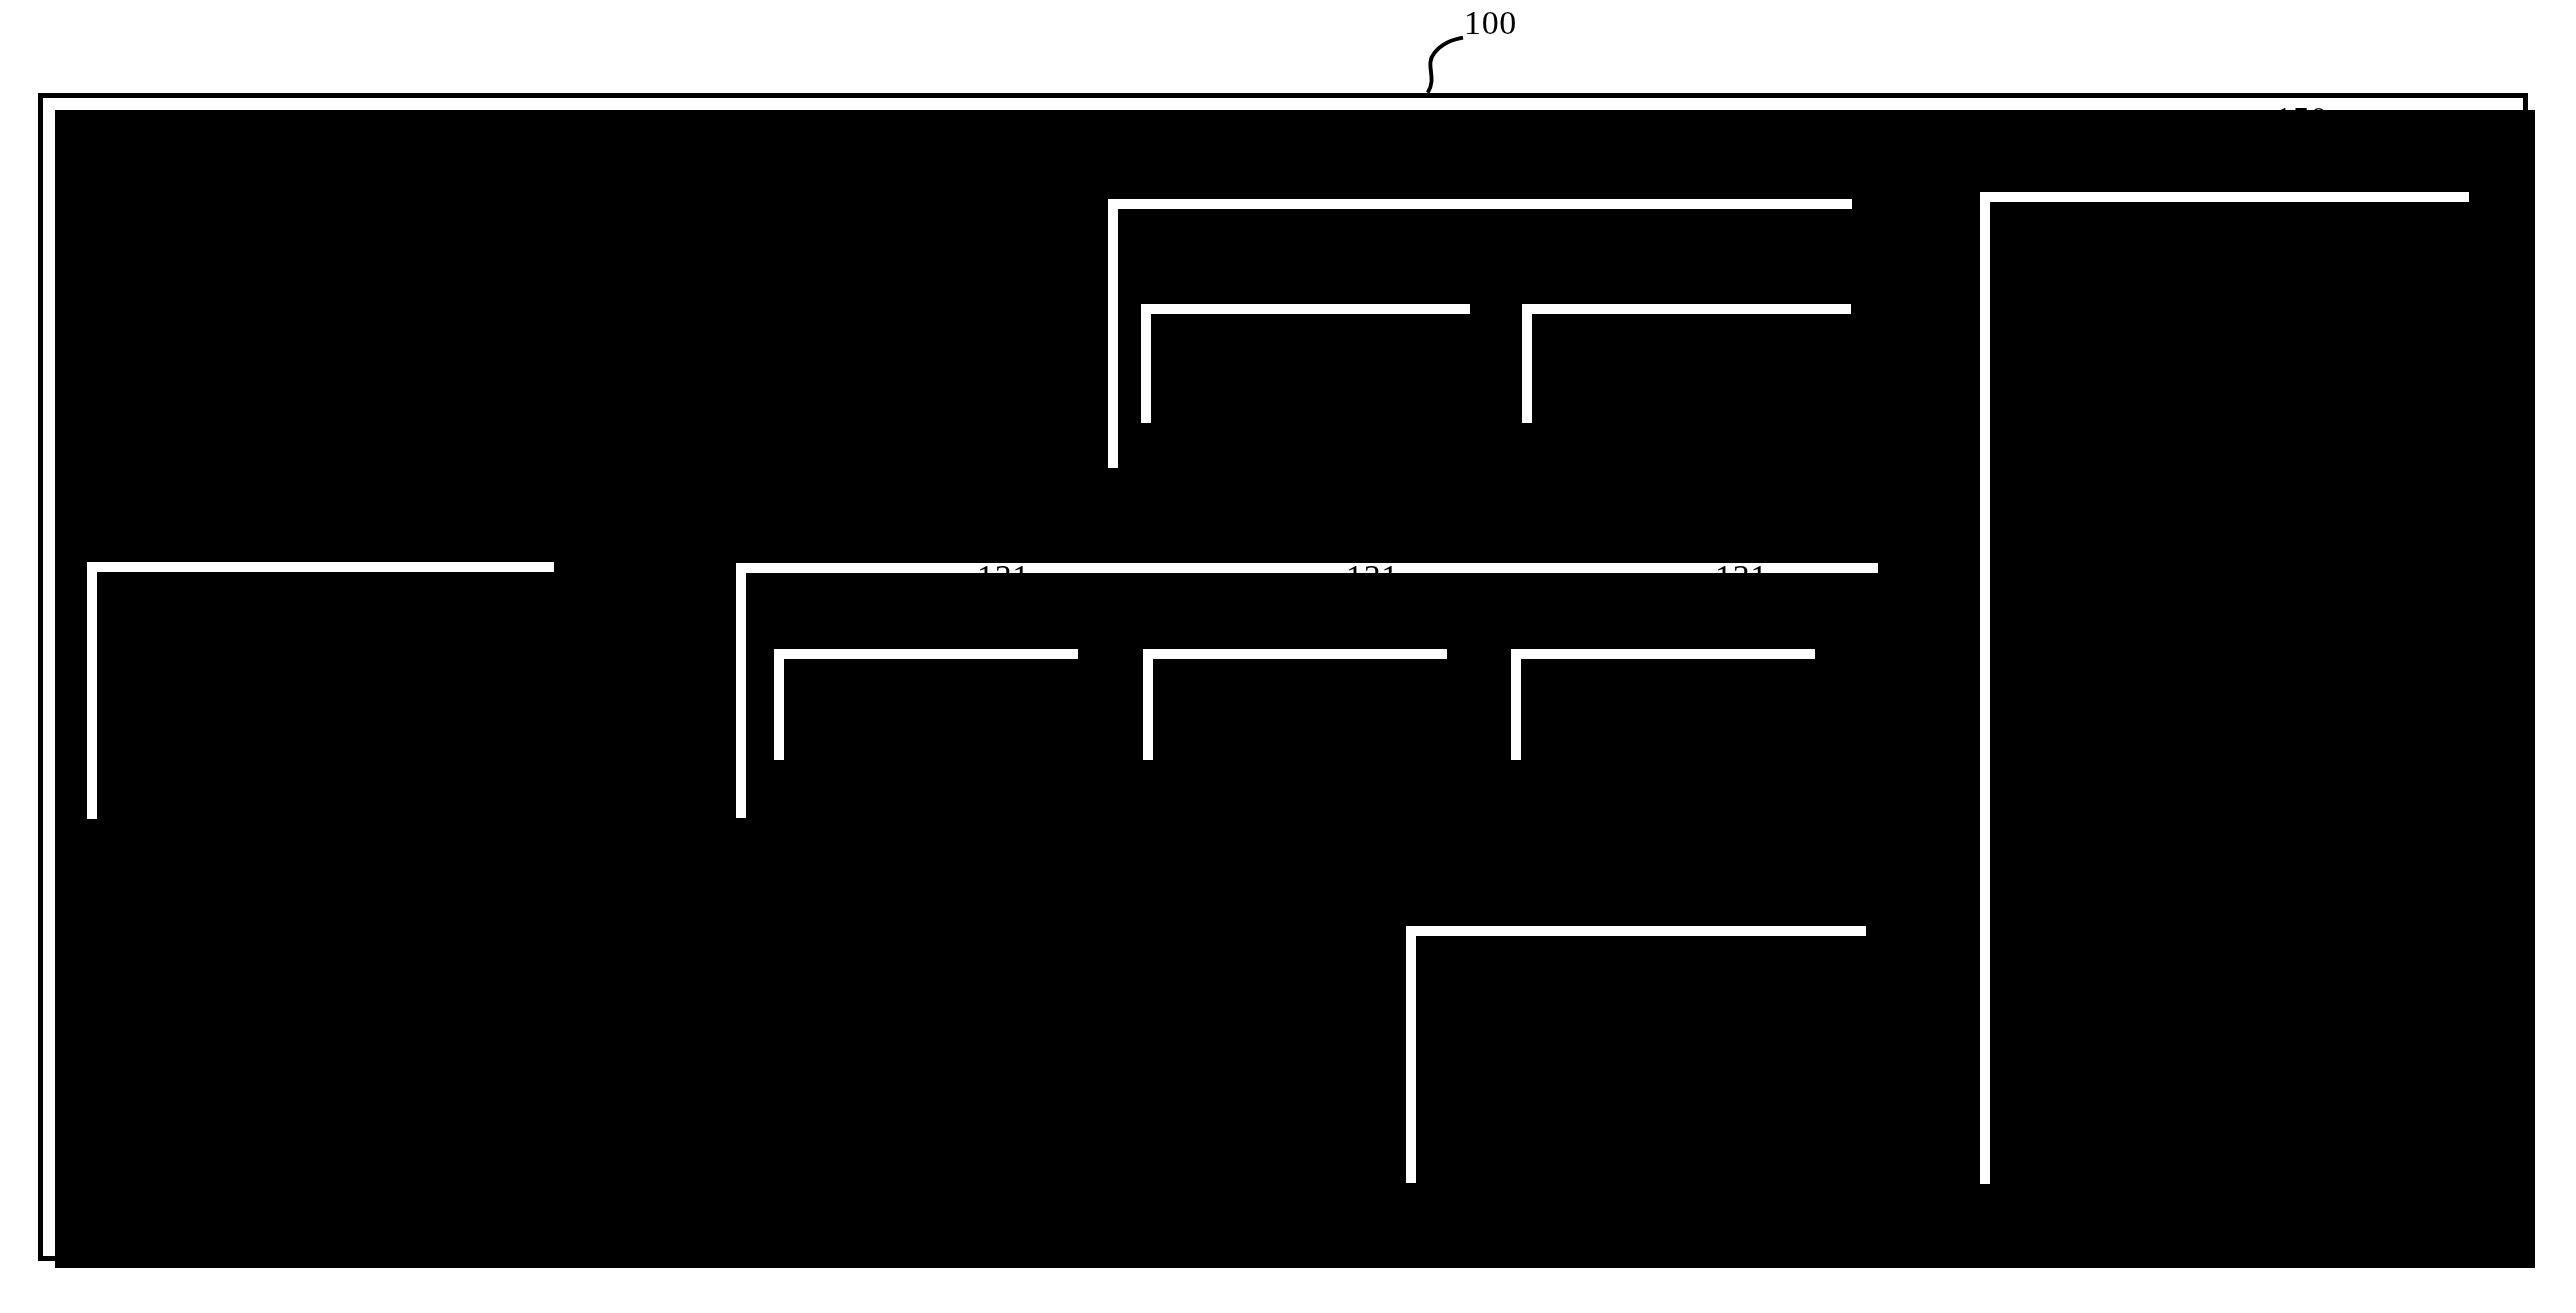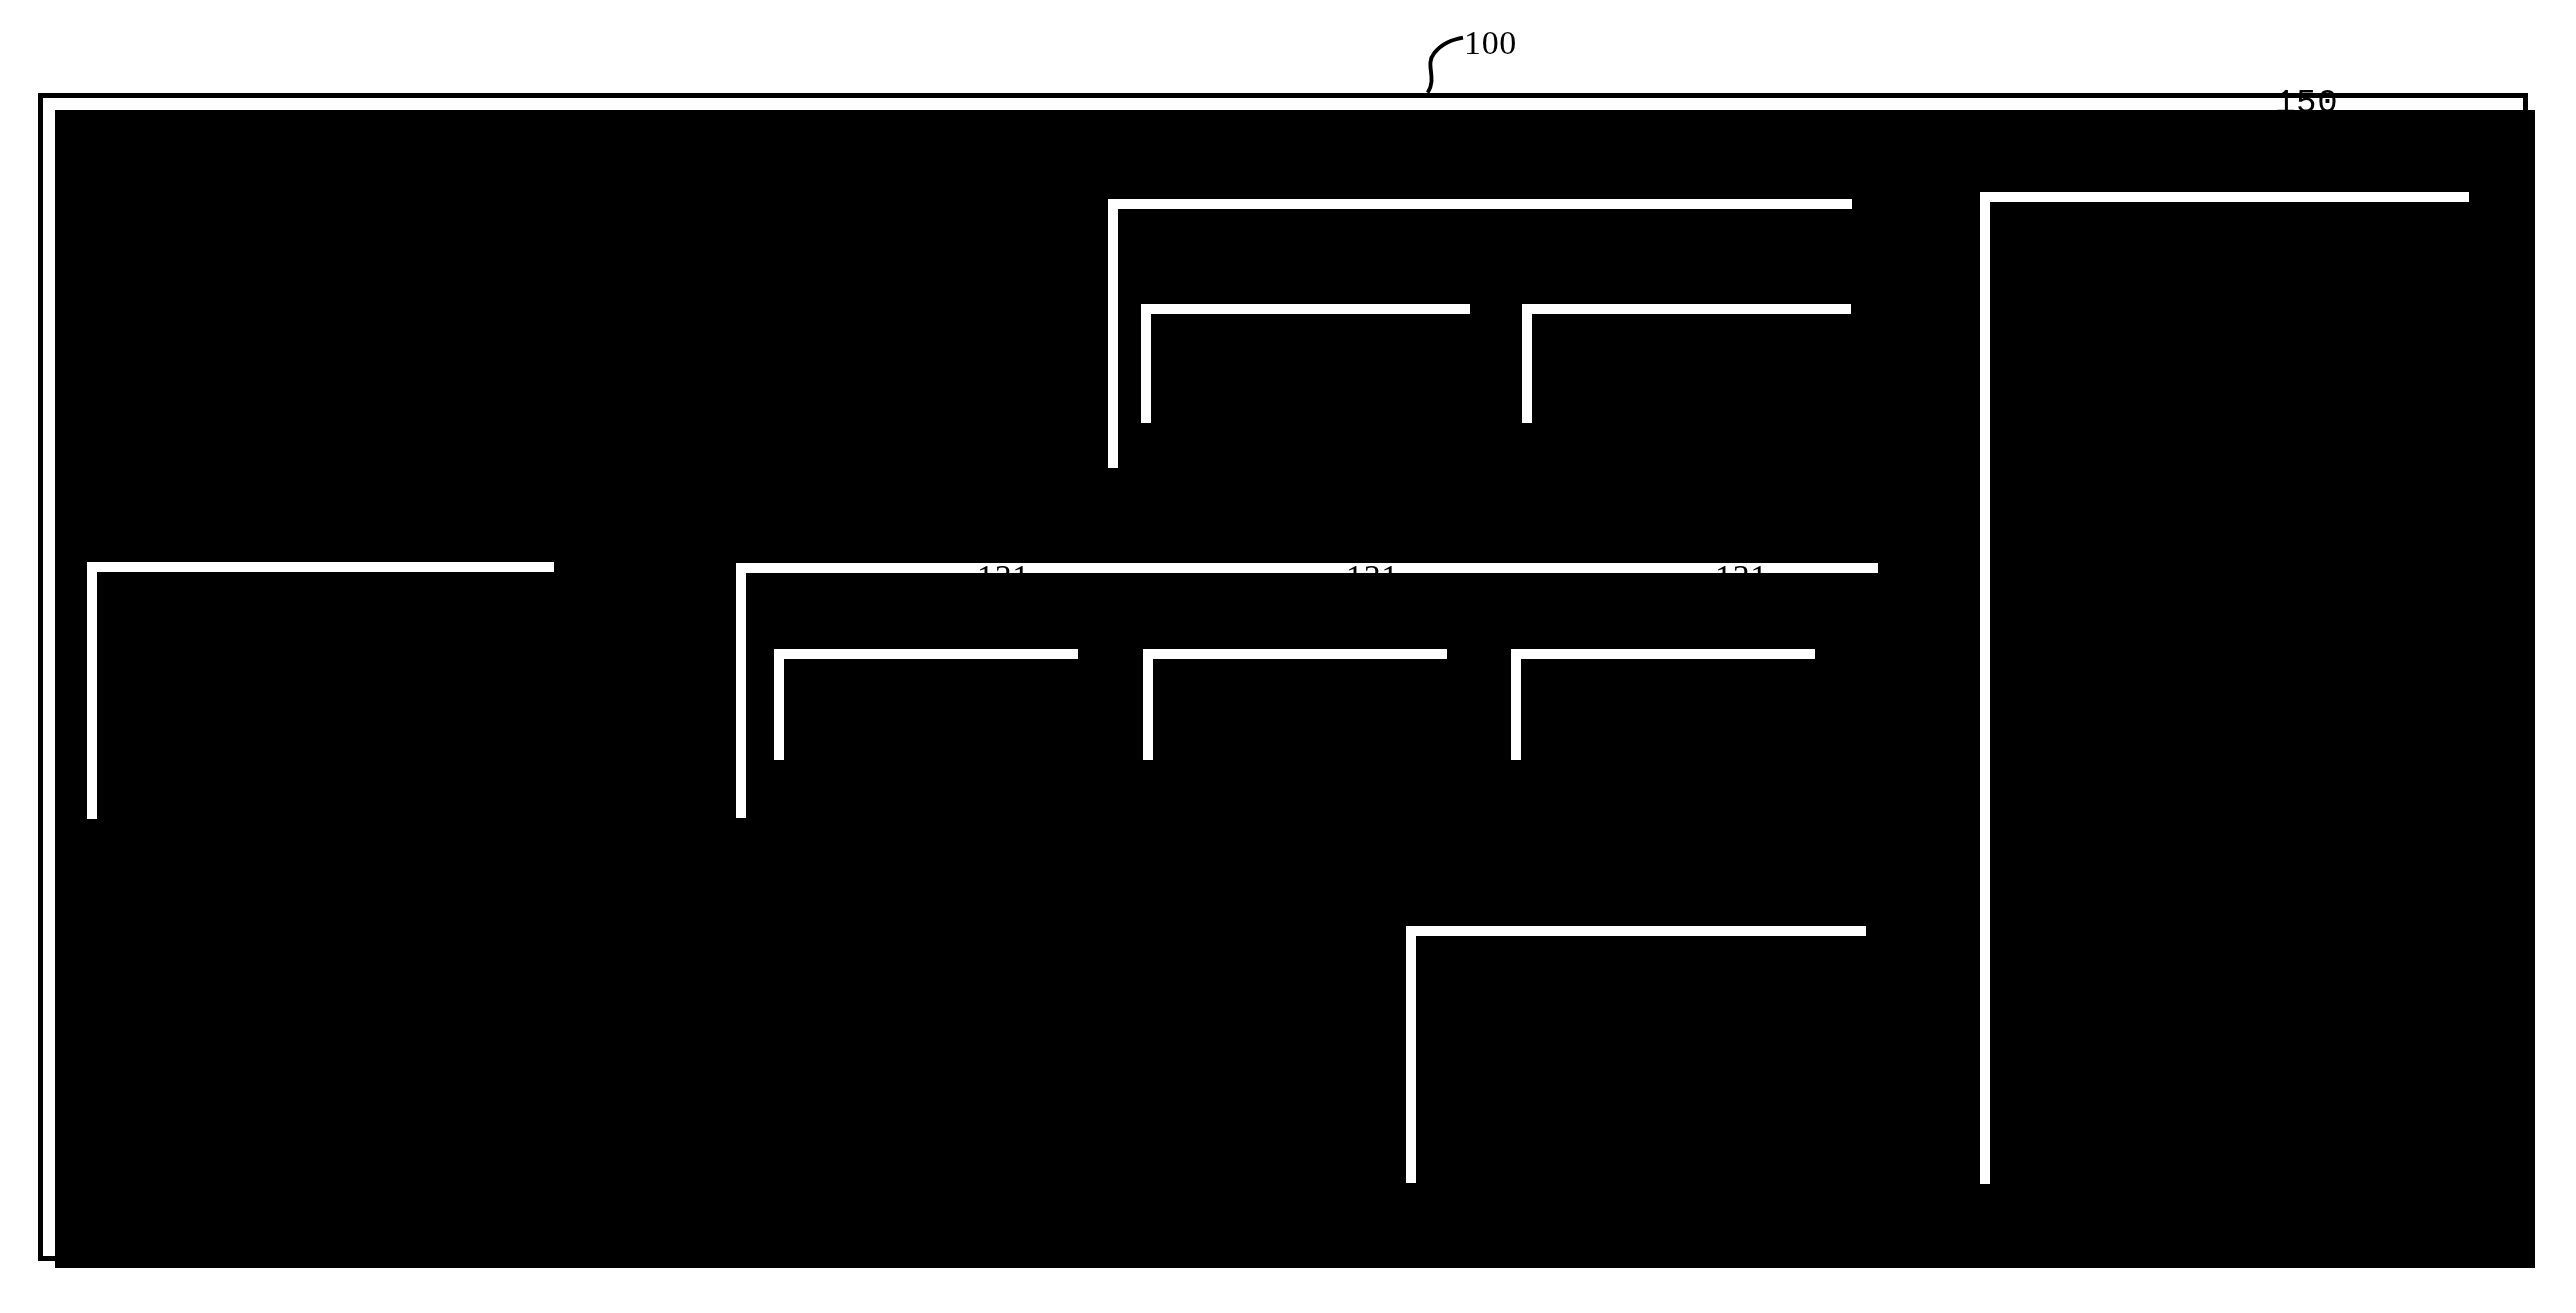--- a/index.html
+++ b/index.html
@@ -159,36 +159,36 @@
 
     <path d="M 2370 1168 C 2388 1140 2364 1118 2382 1096 C 2396 1078 2414 1072 2436 1068" fill="none" stroke="#000000" stroke-width="7"></path>
 
     <path d="M 3038 1168 C 3056 1140 3032 1118 3050 1096 C 3064 1078 3082 1072 3104 1068" fill="none" stroke="#000000" stroke-width="7"></path>
 
     <path d="M 2955 1670 C 2973 1642 2949 1620 2967 1598 C 2981 1580 2999 1574 3021 1570" fill="none" stroke="#000000" stroke-width="7"></path>
 
     <path d="M 4052 340 C 4070 312 4046 290 4064 268 C 4078 250 4096 244 4118 240" fill="none" stroke="#000000" stroke-width="7"></path>
   </svg>
 
-  <span class="ref" style="left:1464px; top:4.4px;margin-top:20px;">100</span>
+  <span class="ref" style="left:1464px; top:4.4px;">100</span>
 
   <span class="ref" style="left:361px; top:470px;">110</span>
 
   <span class="ref" style="left:1451px; top:108px;margin-left:31px;">120</span>
 
   <span class="ref" style="left:1385px; top:213px;">121</span>
 
   <span class="ref" style="left:1766px; top:213px;">122</span>
 
   <span class="ref" style="left:1396px; top:471px;">130</span>
 
   <span class="ref" style="left:977px; top:558px;">131</span>
 
   <span class="ref" style="left:1346px; top:558px;">131</span>
 
   <span class="ref" style="left:1715px; top:558px;">131</span>
 
   <span class="ref" style="left:1669px; top:835px;">140</span>
 
-  <span class="ref" style="left:2275px; top:84px;font-family:Liberation Mono, monospace;">150</span>
+  <span class="ref" style="left:2275px; top:100px;">150</span>
 
 </div>
 
 
 </body></html>

